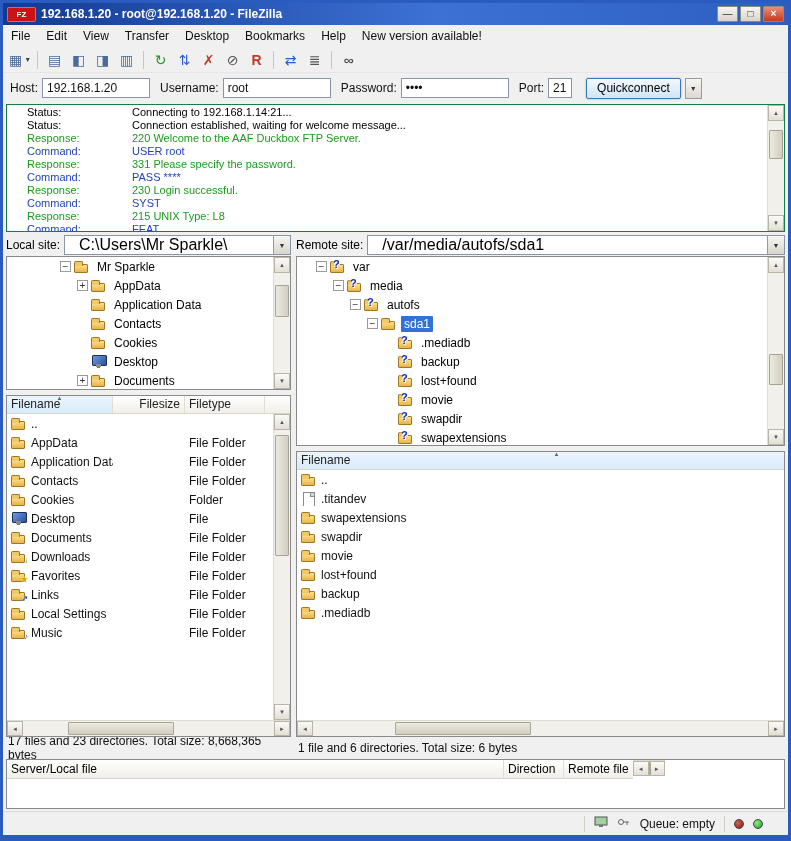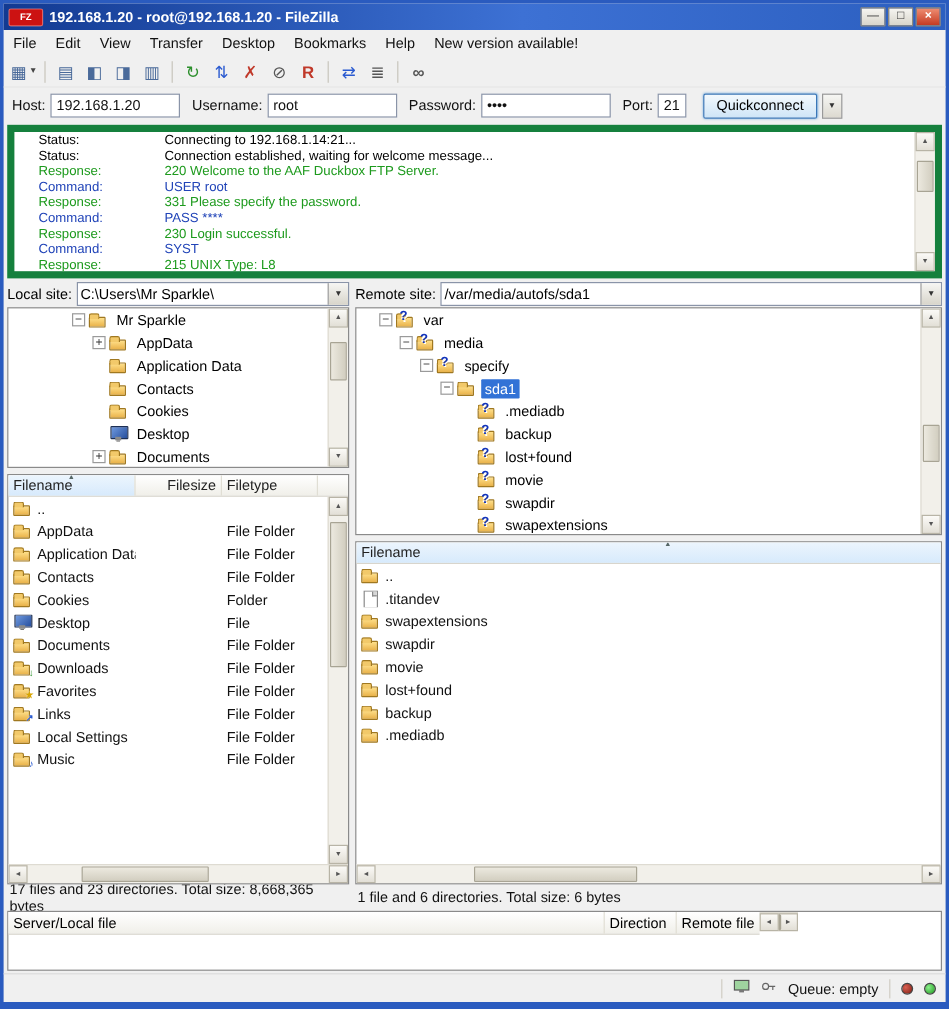--- a/index.html
+++ b/index.html
@@ -30,21 +30,21 @@
   .quickbar{height:30px;flex:none;display:flex;align-items:center;gap:4px;padding:0 7px;font-size:12px;color:#111}
   .qlabel{margin-left:6px;white-space:nowrap}
   .qlabel:first-child{margin-left:0}
   .qinput{height:20px;border:1px solid #8a94a8;background:#fff;font:12px "Liberation Sans",sans-serif;padding:1px 4px;color:#111}
   .w-host,.w-user,.w-pass{width:108px}
   .w-port{width:24px}
   .qc-btn{height:21px;margin-left:10px;padding:1px 10px;font:12px "Liberation Sans",sans-serif;background:linear-gradient(#f3f9fd,#cfe5f7);border:1px solid #3a77b8;border-radius:2px;box-shadow:0 0 2px #7ab0e0}
   .qc-dd{width:17px;height:21px;background:linear-gradient(#f6f6f3,#dcd9d0);border:1px solid #999;font-size:7px;display:flex;align-items:center;justify-content:center;color:#333}
 
   
-  .log{height:128px;flex:none;margin:1px 3px 2px;background:#fff;border:6px solid #15803d;position:relative;overflow:hidden;font-size:11px;line-height:13px;padding:1px 20px 0 20px}
+  .log{height:128px;flex:none;margin:1px 3px 2px;background:#fff;border:1px solid #15803d;position:relative;overflow:hidden;font-size:11px;line-height:13px;padding:1px 20px 0 20px}
   .log-line{display:flex;white-space:nowrap}
   .log-label{width:105px;flex:none}
   .k-status{color:#000}.k-command{color:#2144b8}.k-response{color:#1d9a1d}
 
   
   .vscroll{position:absolute;top:0;right:0;bottom:0;width:17px;background:#f2f0ea;border-left:1px solid #dedbd2;display:flex;flex-direction:column}
   .sbtn{height:16px;flex:none;background:linear-gradient(#fbfaf7,#e2dfd6);border:1px solid #b8b4a6;font-size:6px;color:#555;display:flex;align-items:center;justify-content:center}
   .strack{flex:1;position:relative}
   .sthumb{position:absolute;left:1px;right:1px;background:linear-gradient(90deg,#ece9df,#d2cec0);border:1px solid #a8a494;border-radius:1px}
   .hscroll{height:16px;flex:none;background:#f2f0ea;border-top:1px solid #dedbd2;display:flex}
@@ -55,21 +55,21 @@
   
   .panes{flex:1;min-height:0;display:flex;padding:0 3px;gap:1px}
   .pane{display:flex;flex-direction:column;min-width:0;min-height:0}
   .pane.local{width:285px;flex:none}
   .pane.remote{flex:1}
   .vsplit{width:3px;flex:none}
   .hsplit{height:5px;flex:none}
   .sitebar{height:22px;flex:none;display:flex;align-items:center;gap:4px;font-size:12px;padding:1px 0}
   .sblabel{white-space:nowrap}
   .combo{flex:1;height:20px;border:1px solid #8a94a8;background:#fff;display:flex;align-items:center;min-width:0}
-  .combo-text{flex:1;padding:0 2px;font-size:12px;white-space:nowrap;overflow:hidden}
+  .combo-text{flex:1;padding:0 14px;font-size:16px;white-space:nowrap;overflow:hidden}
   .combo-btn{width:17px;height:100%;flex:none;background:linear-gradient(#f6f6f3,#d8d5cb);border-left:1px solid #999;font-size:7px;display:flex;align-items:center;justify-content:center;color:#333}
 
   
   .tree{flex:none;background:#fff;border:1px solid #8a8a8a;position:relative;overflow:hidden;padding-right:17px}
   .local-tree{height:134px}
   .remote-tree{height:190px}
   .trow{height:19px;display:flex;align-items:center;font-size:12px;white-space:nowrap}
   .exp{width:11px;height:11px;flex:none;border:1px solid #9a9a9a;background:#fff;font-size:10px;line-height:9px;text-align:center;color:#333;margin-right:3px}
   .exp:empty{visibility:hidden}
   .nm{padding:1px 3px;border-radius:1px}
@@ -107,21 +107,21 @@
 
   
   .queuewrap{flex:none;margin:0 3px;display:flex;flex-direction:row;background:#fff;border:1px solid #8a8a8a}
   .qhead{height:19px;flex:none;display:flex;background:linear-gradient(#ffffff,#f0efe9);border-bottom:1px solid #d8d5cc;font-size:12px}
   .qbody{height:48px;flex:none;background:#fff}
   .tabs{height:22px;flex:none;display:flex;align-items:flex-start;padding:0 6px;gap:2px;margin-top:2px}
   .tab{padding:2px 10px 3px;font-size:12px;background:linear-gradient(#ece9e0,#d9d5c9);border:1px solid #a8a496;border-top:none;border-radius:0 0 4px 4px;color:#222}
   .tab.active{background:#fbfbfa;font-weight:bold}
 
   
-  .statusbar{height:24px;flex:none;display:flex;align-items:center;justify-content:flex-end;gap:9px;padding:0 8px;font-size:12px;border-top:1px solid #dcdcdc;margin-top:2px;color:#111}
+  .statusbar{height:24px;flex:none;display:flex;align-items:center;justify-content:flex-end;gap:9px;padding:0 25px;font-size:12px;border-top:1px solid #dcdcdc;margin-top:2px;color:#111}
   .sb-sep{width:1px;height:16px;background:#d0cdc4}
   .led{width:10px;height:10px;border-radius:50%;border:1px solid #444}
   .led.red{background:radial-gradient(circle at 35% 35%,#d96052,#7e1d12)}
   .led.green{background:radial-gradient(circle at 35% 35%,#8aee8a,#1f9a1f)}
 </style>
 </head>
 <body>
 
 <div class="window">
   <div class="inner">
@@ -520,21 +520,21 @@
                 <span class="q"></span>
               </span>
               <span class="nm">media</span>
             </div>
 
             <div class="trow" style="padding-left: 53px;">
               <span class="exp">−</span>
               <span class="fi icon-folder-q">
                 <span class="q"></span>
               </span>
-              <span class="nm">specify</span>
+              <span class="nm">autofs</span>
             </div>
 
             <div class="trow selected" style="padding-left: 70px;">
               <span class="exp">−</span>
               <span class="fi icon-folder"></span>
               <span class="nm">sda1</span>
             </div>
 
             <div class="trow" style="padding-left: 87px;">
               <span class="exp"></span>

